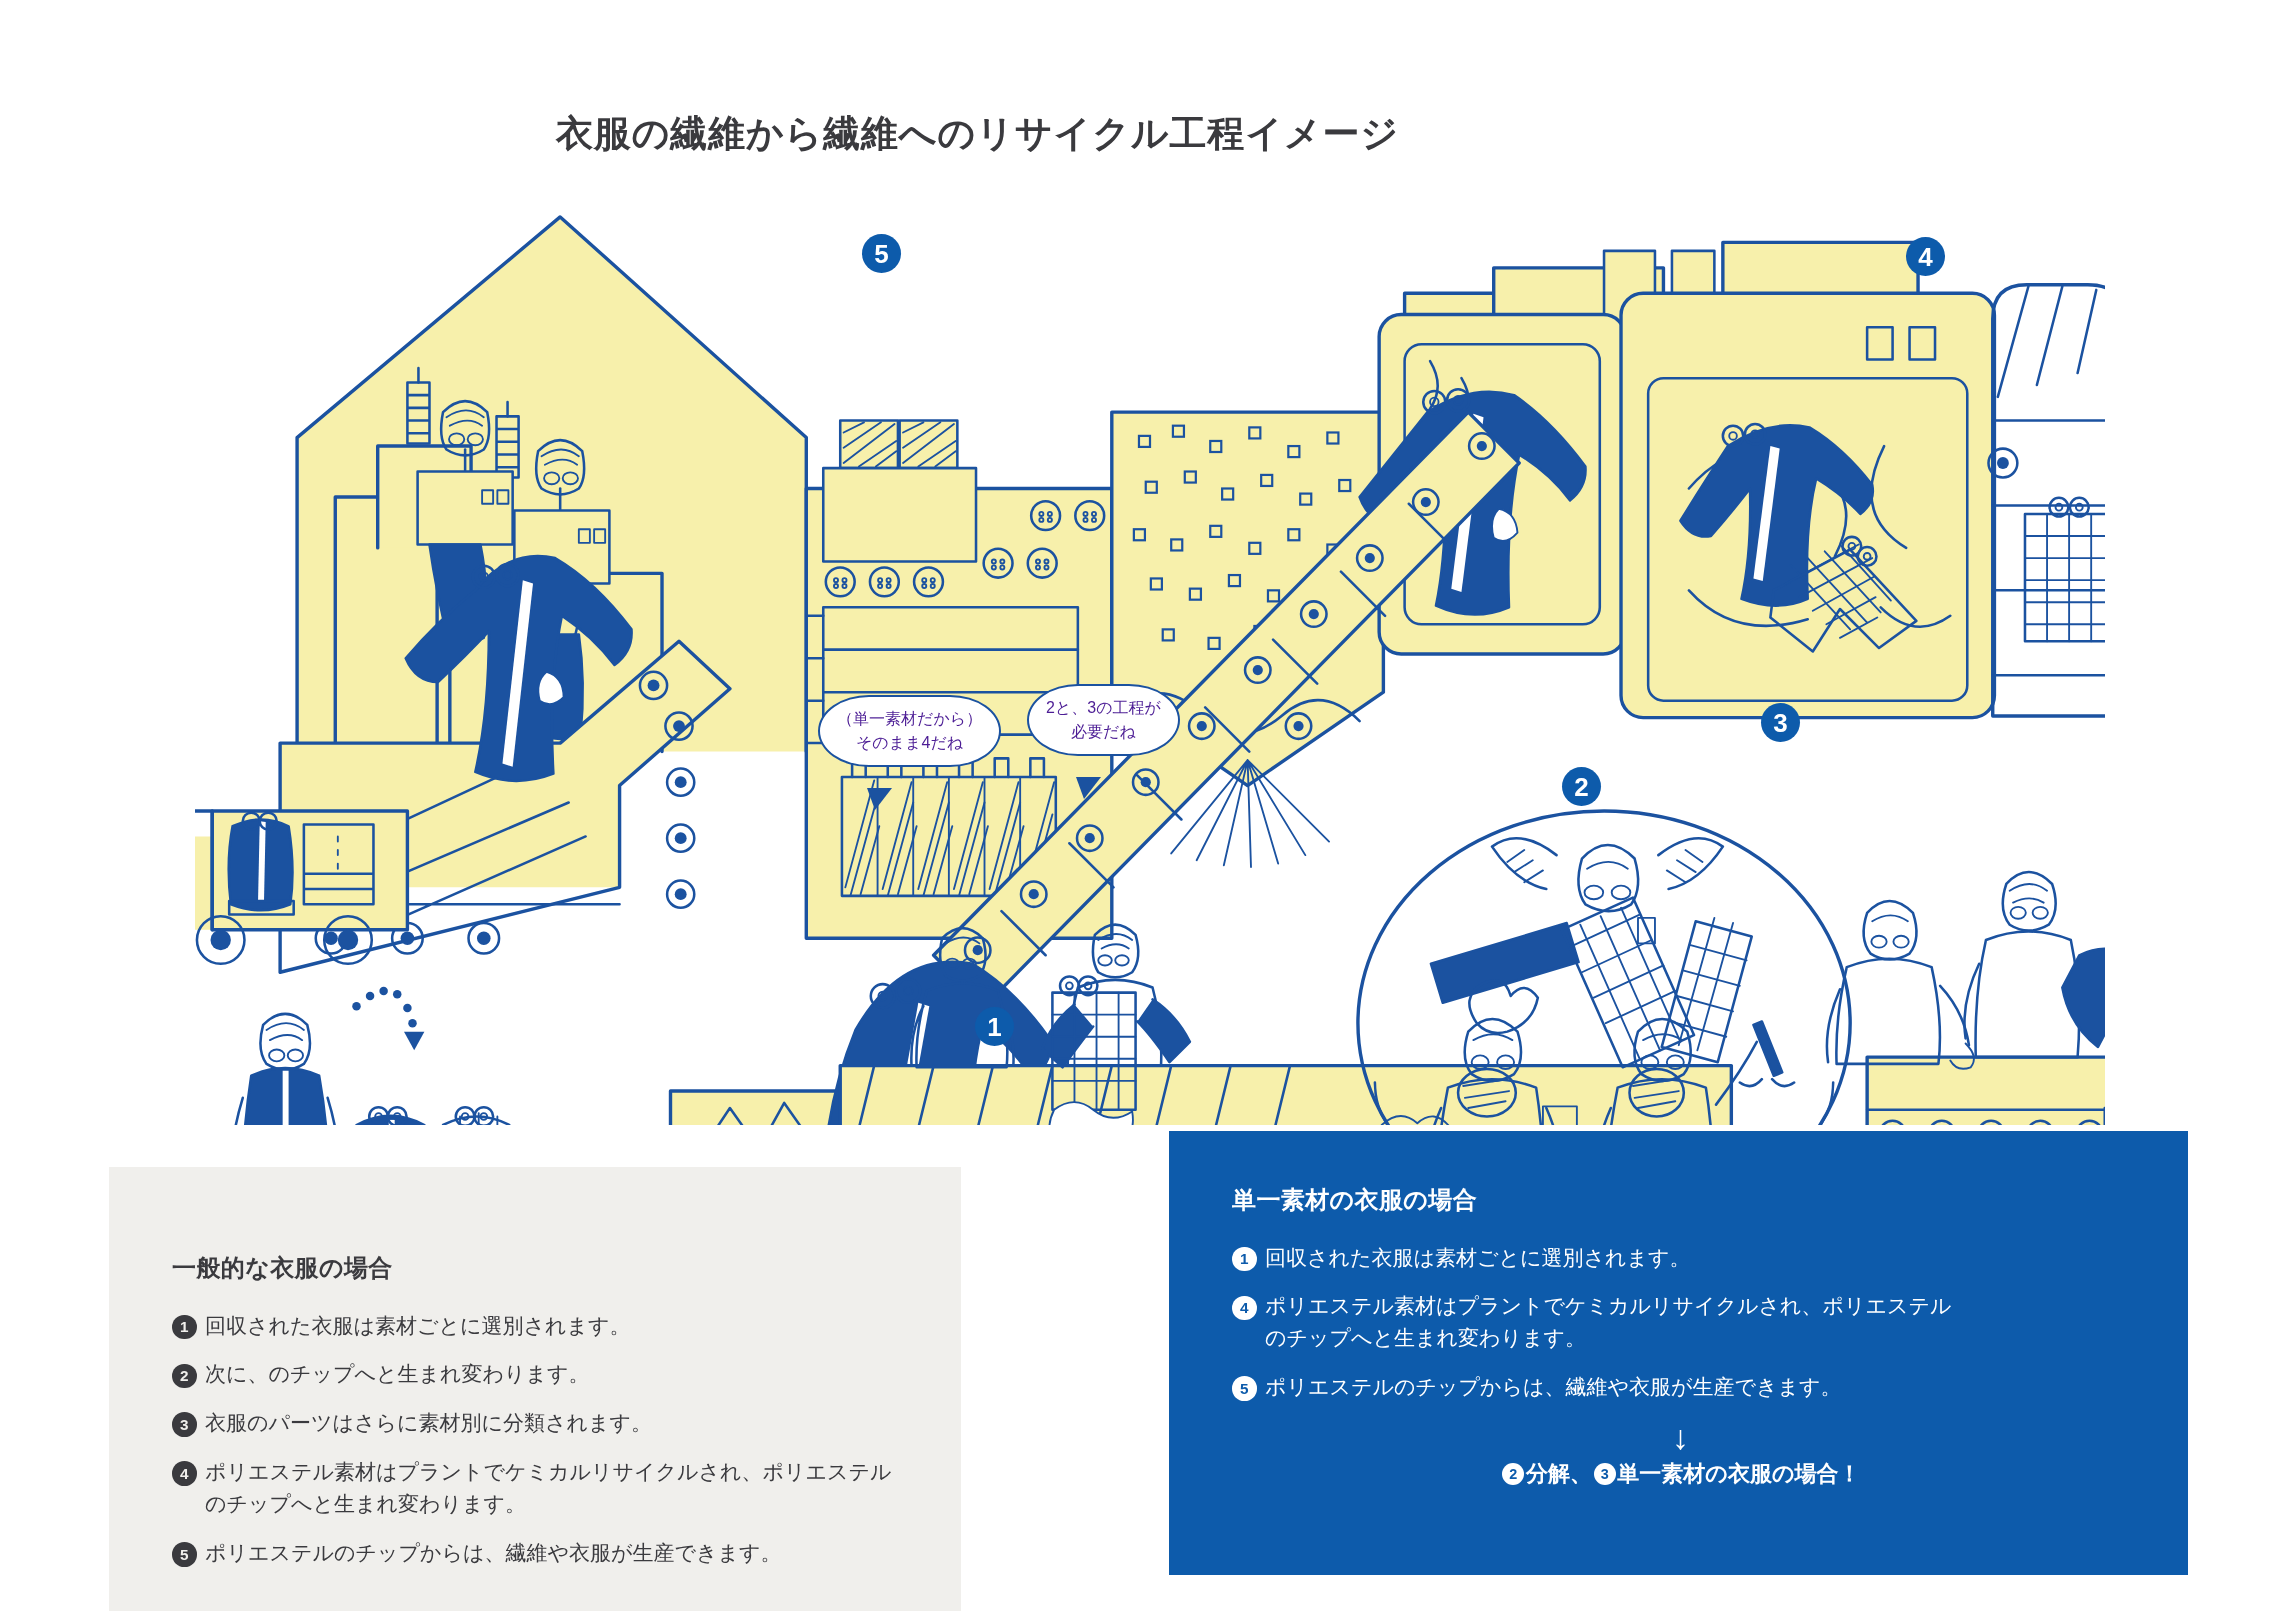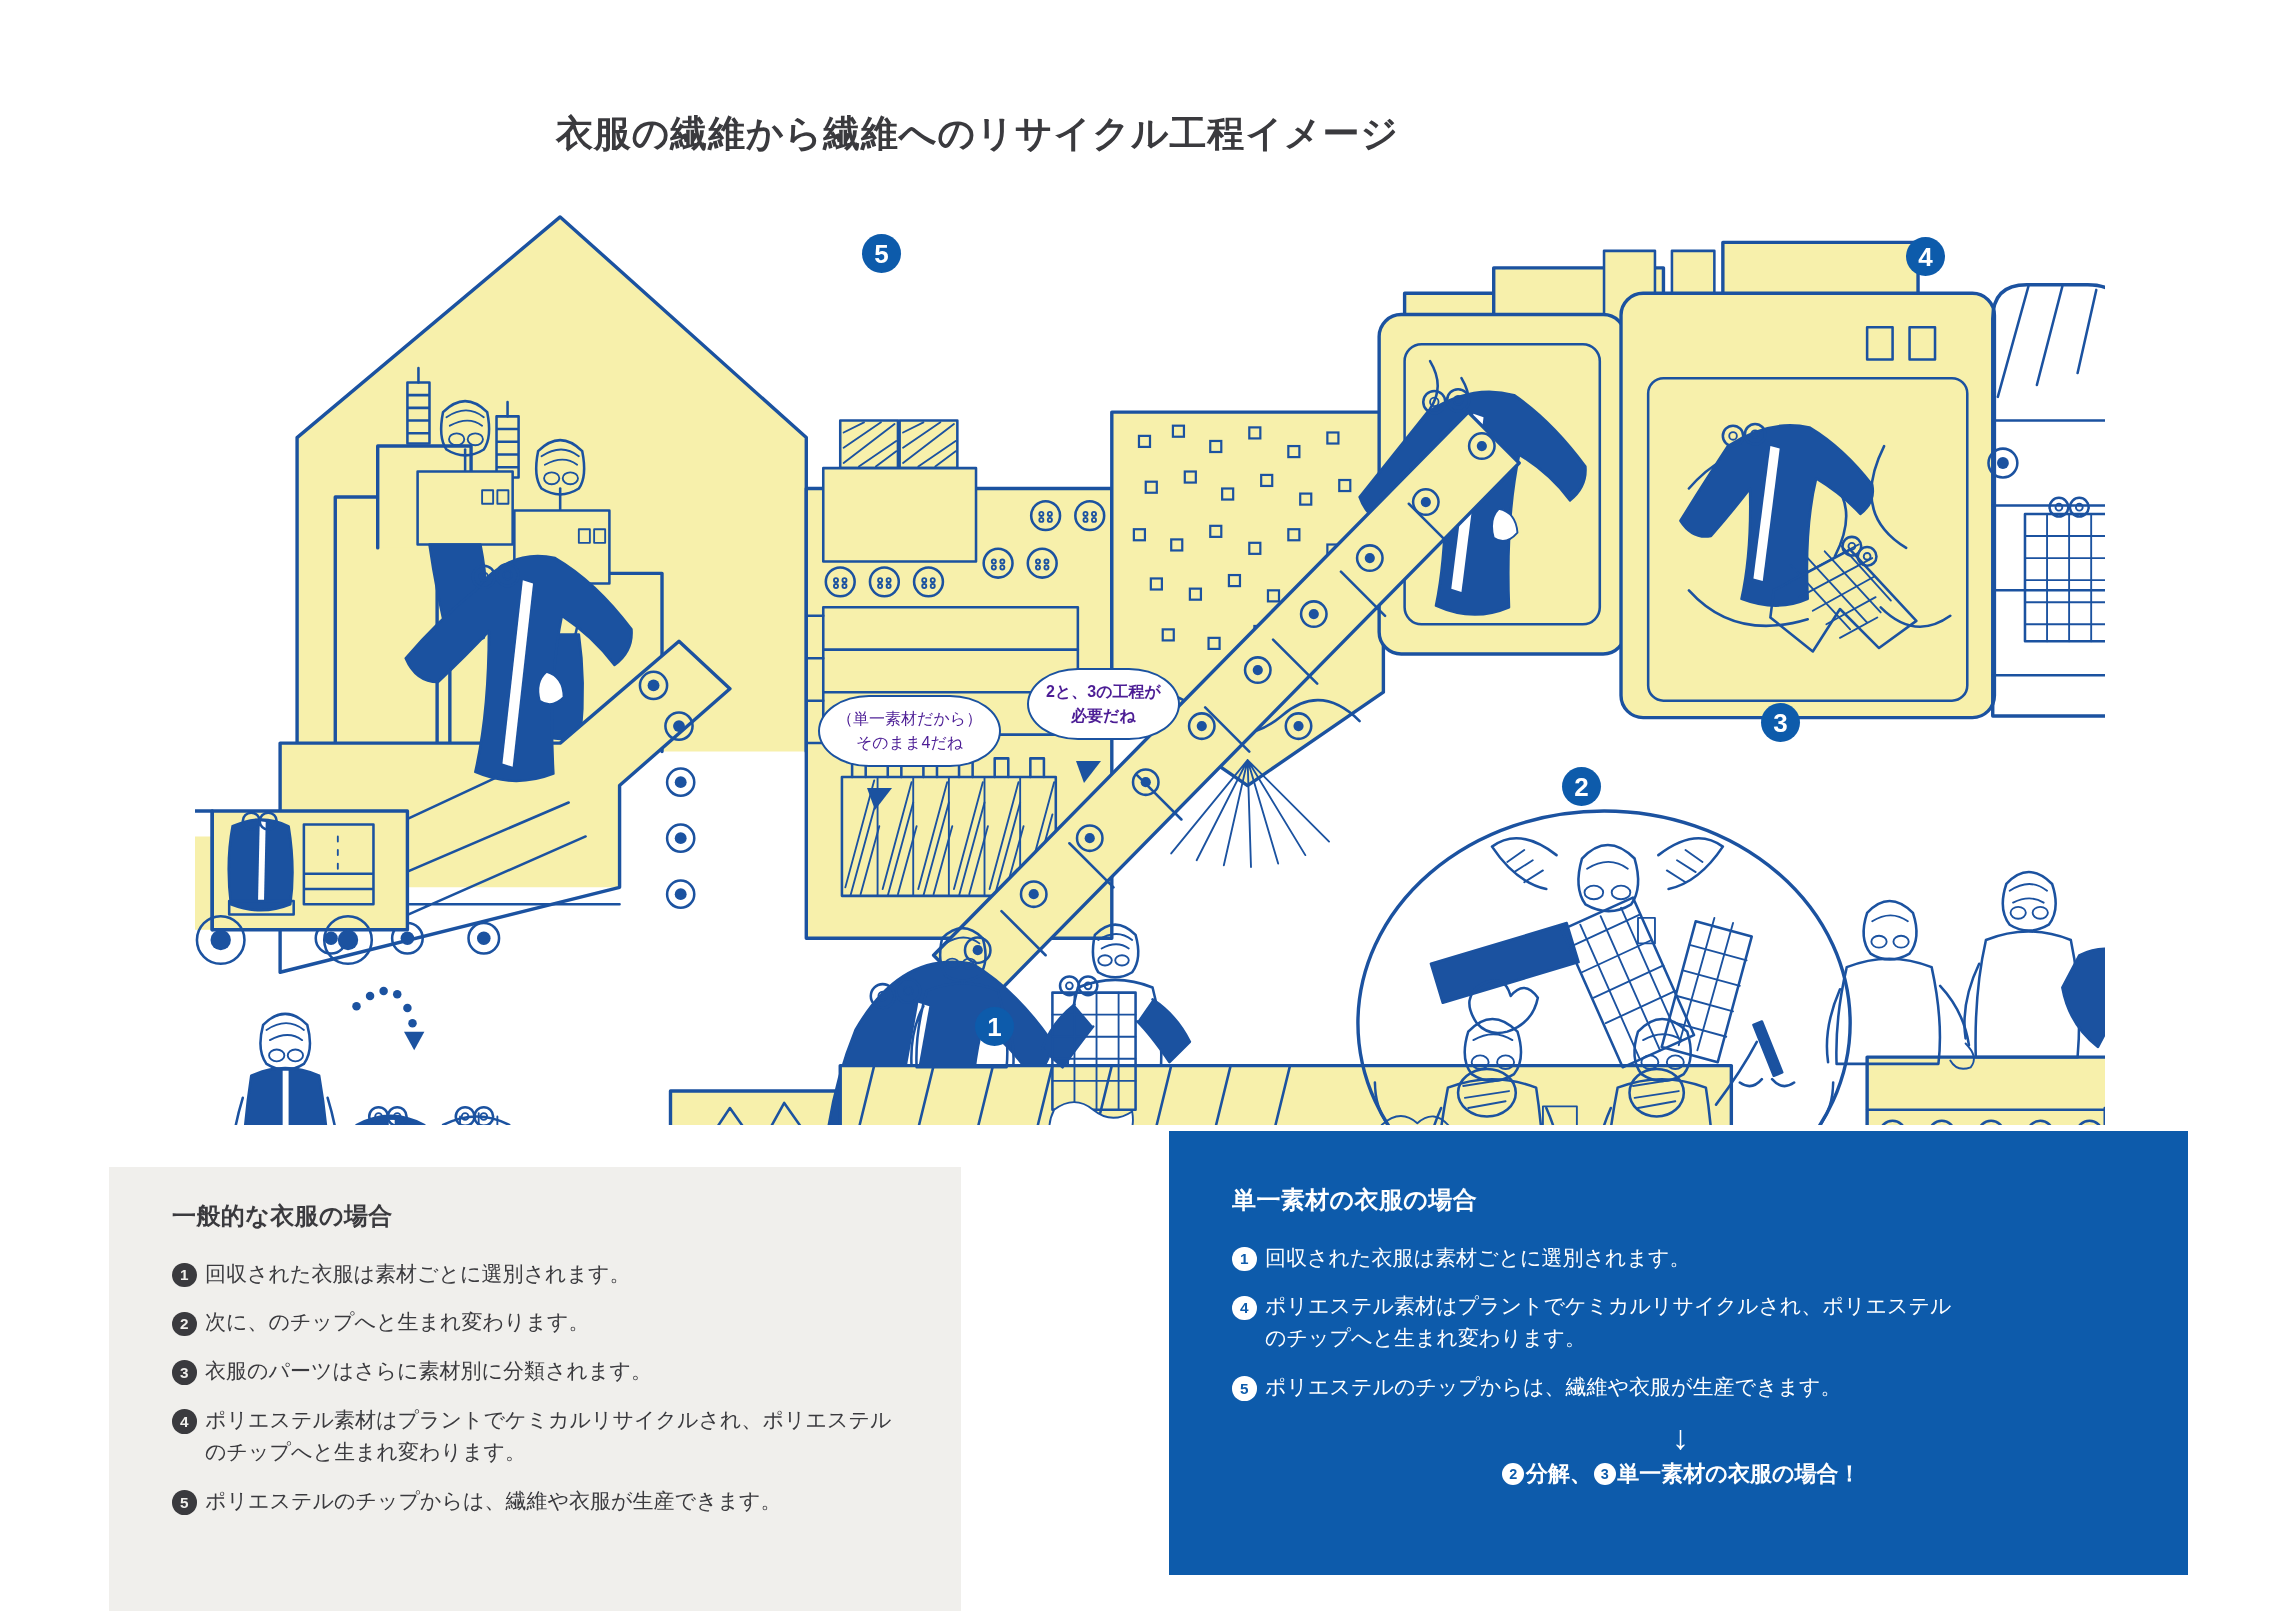--- a/index.html
+++ b/index.html
@@ -53,31 +53,31 @@
     padding:10.2px 17px 11px;
     background:#ffffff;
   }
   .bubble .b-tail{
     width:0;height:0;margin-left:49px;margin-top:-1.7px;
     border-left:8.5px solid transparent;
     border-right:17px solid transparent;
     border-top:22px solid #1b52a0;
   }
   .bubble-a{left:818px;top:672px;}
-  .bubble-b{left:1027px;top:645px;font-weight:bold;}
+  .bubble-b{left:1027px;top:661px;}
 
   
   .panel{
     position:absolute;
     box-sizing:border-box;
   }
   .panel-general{
     left:109px;top:1167px;width:852px;height:444px;
     background:#f0efec;
-    padding:33px 59px 0 63px;
+    padding:85px 59px 0 63px;
   }
   .panel-mono{
     left:1169px;top:1131px;width:1019px;height:444px;
     background:#0d5bab;
     color:#ffffff;
     padding:53px 59px 0 63px;
   }
   .panel-head{
     font-size:24px;font-weight:bold;letter-spacing:0.4px;
     margin:0 0 25.5px 0;

